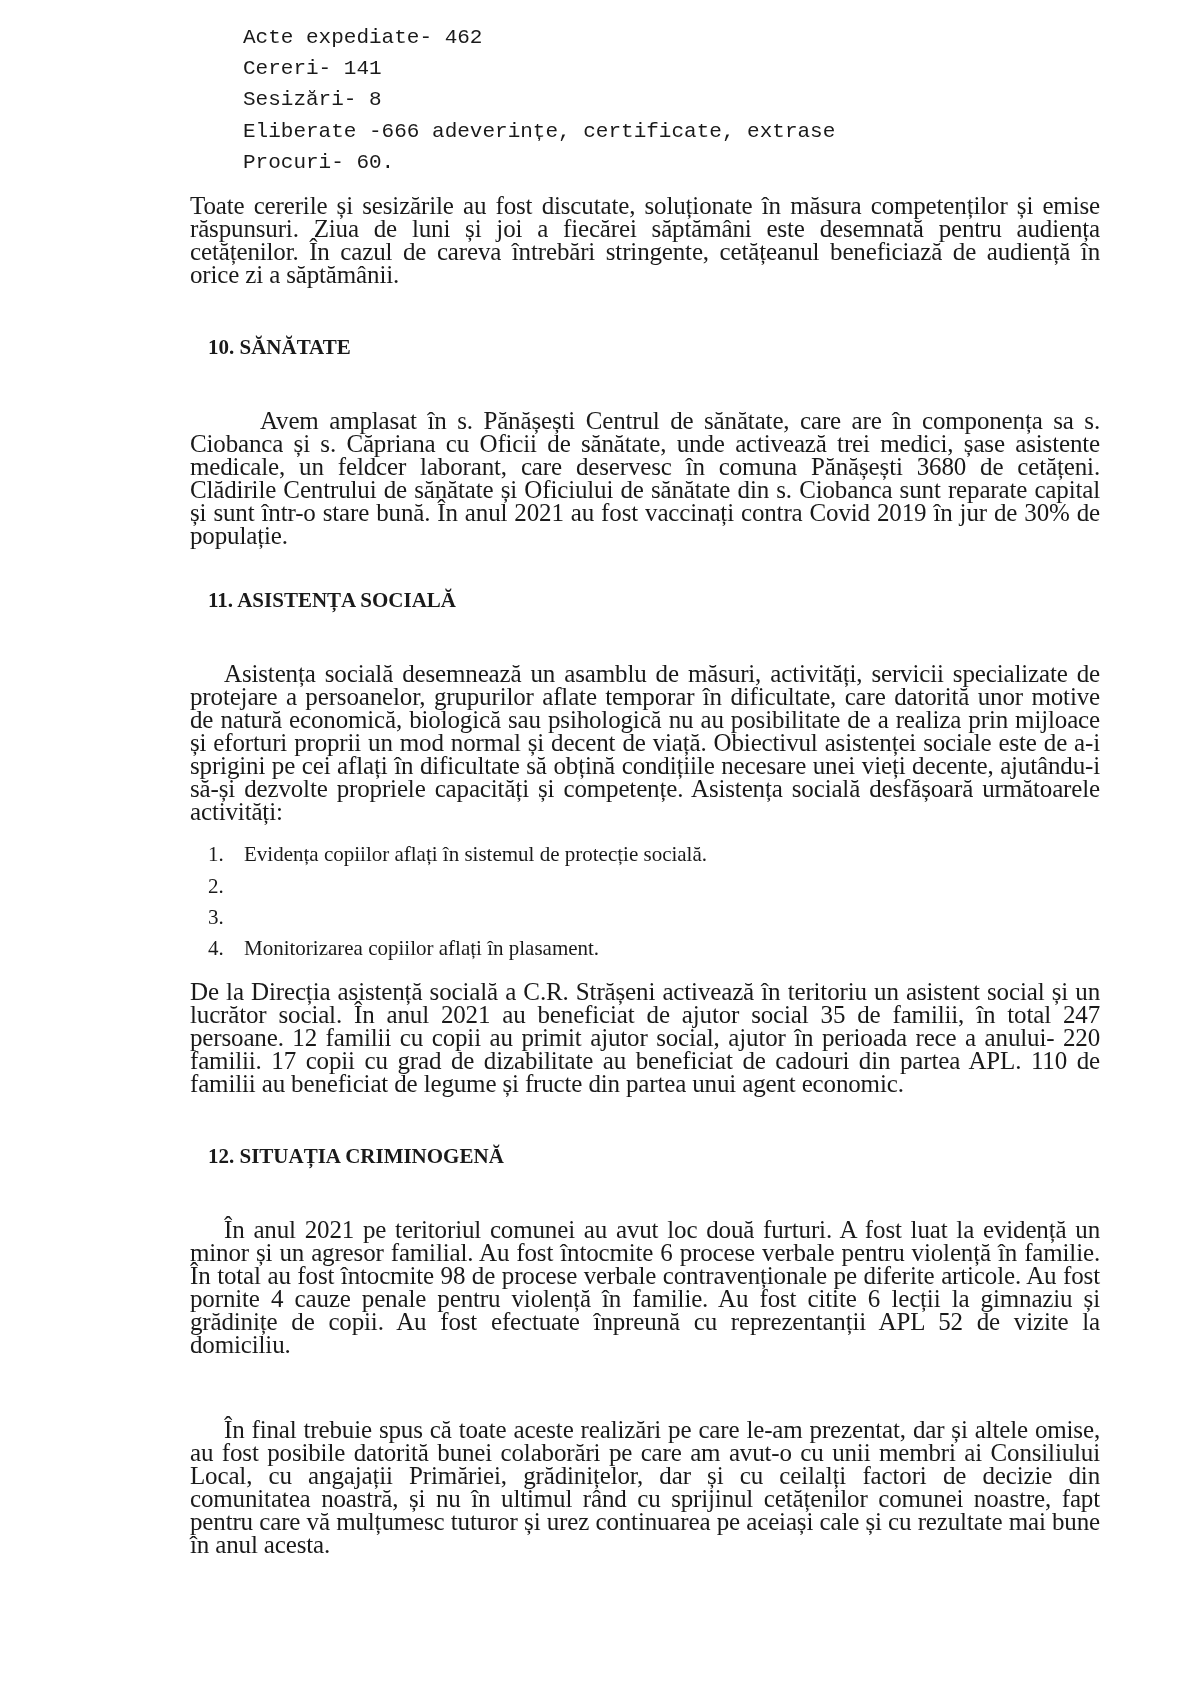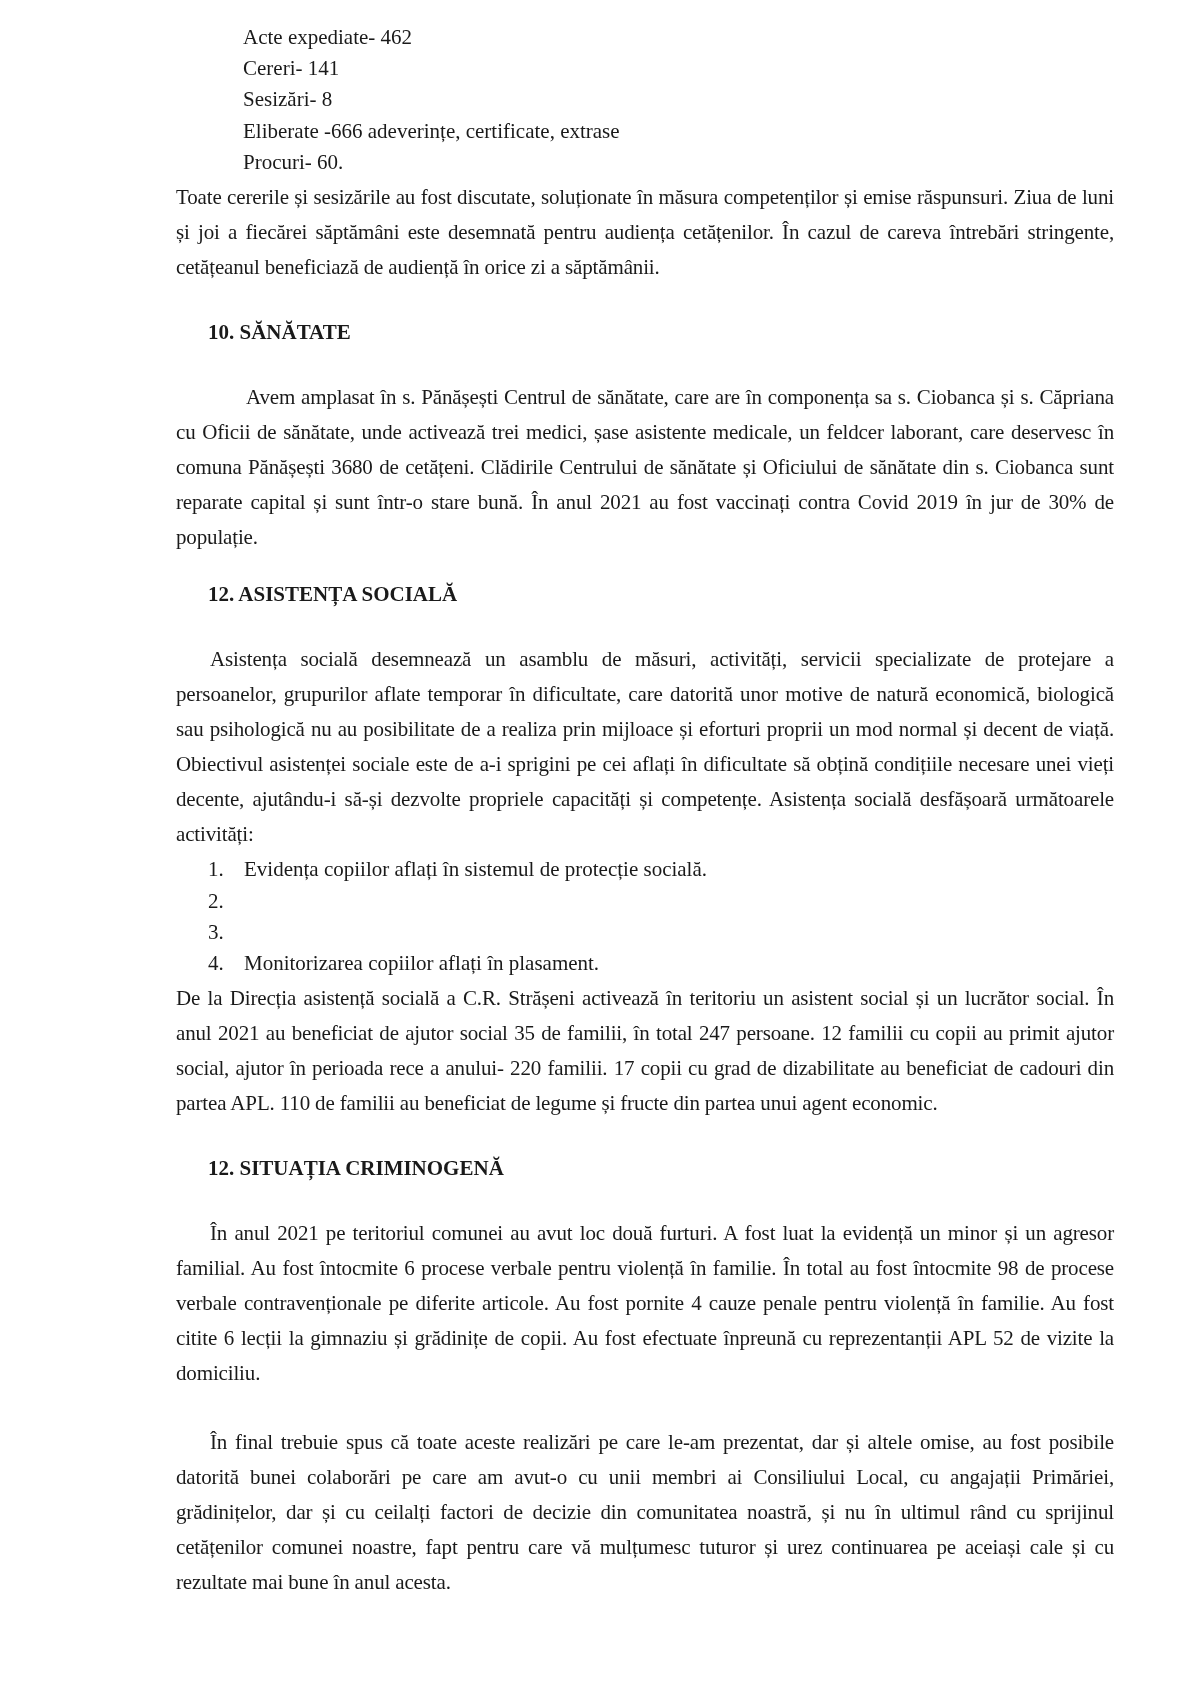--- a/index.html
+++ b/index.html
@@ -19,28 +19,29 @@
       position: absolute;
       left: 174px;
       top: 22px;
       width: 942px;
     }
     .line {
       font-size: 21px;
       line-height: 31.2px;
       margin: 0;
       white-space: nowrap;
+      font-family: Liberation Mono, monospace;
     }
     .stats {
       margin-left: 69px;
     }
     .para {
-      font-size: 21px;
-      line-height: 35px;
-      margin: 2px;
+      font-size: 25px;
+      line-height: 23px;
+      margin: 16px;
       text-align: justify;
       text-align-last: left;
       letter-spacing: -0.15px;
       word-spacing: 0px;
     }
     .indent-1 { text-indent: 34px; }
     .indent-2 { text-indent: 70px; }
     .heading {
       font-size: 21px;
       line-height: 31.2px;
@@ -81,21 +82,21 @@
   </div>
 
   <p class="para">Toate cererile și sesizările au fost discutate, soluționate în măsura competenților și emise răspunsuri. Ziua de luni și joi a fiecărei săptămâni este desemnată pentru audiența cetățenilor. În cazul de careva întrebări stringente, cetățeanul beneficiază  de audiență în orice zi a săptămânii.</p>
 
   <div class="spacer-m"></div>
   <h2 class="heading">10. SĂNĂTATE</h2>
   <div class="spacer-m"></div>
   <p class="para indent-2">Avem amplasat în s. Pănășești Centrul de sănătate, care are  în componența sa s. Ciobanca  și s. Căpriana cu Oficii de sănătate, unde activează trei medici, șase asistente medicale, un feldcer laborant, care deservesc în comuna Pănășești 3680 de cetățeni. Clădirile Centrului de sănătate și Oficiului de sănătate din s. Ciobanca sunt reparate capital și sunt într-o stare bună. În anul 2021 au fost vaccinați contra Covid 2019 în jur de 30% de populație.</p>
 
   <div class="spacer-s"></div>
-  <h2 class="heading">12. ASISTENȚA SOCIALĂ</h2>
+  <h2 class="heading">11. ASISTENȚA SOCIALĂ</h2>
   <div class="spacer-m"></div>
   <p class="para indent-1">Asistența socială  desemnează un asamblu de măsuri, activități, servicii specializate de protejare a persoanelor, grupurilor aflate temporar în dificultate, care datorită unor motive de natură economică, biologică sau psihologică nu au posibilitate de a realiza prin  mijloace și eforturi proprii un mod normal și decent de viață. Obiectivul asistenței sociale este de a-i sprigini pe cei aflați în dificultate să obțină condițiile necesare unei vieți decente, ajutându-i să-și dezvolte propriele capacități și competențe. Asistența socială desfășoară următoarele activități:</p>
 
   <ol class="list">
     <li>
       <span class="num">1.</span>
       <span>Evidența copiilor aflați în sistemul de protecție socială.</span>
     </li>
     <li>
       <span class="num">2.</span>

